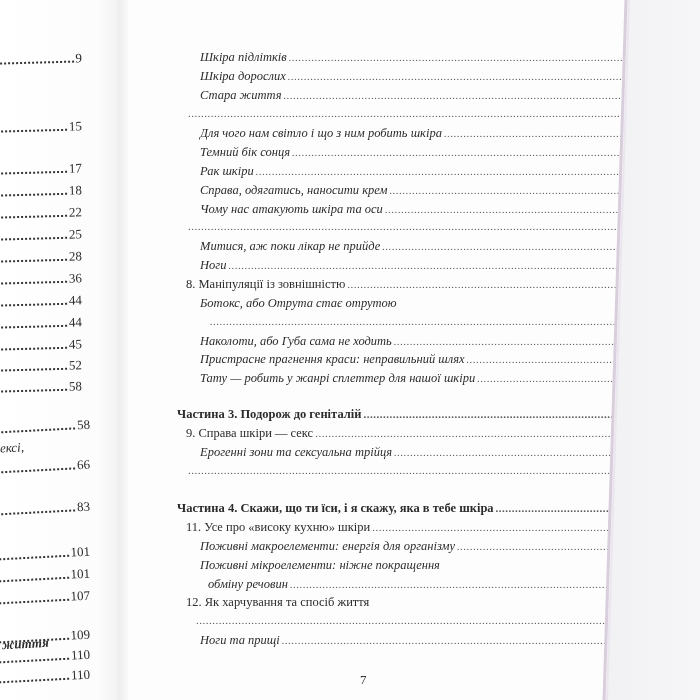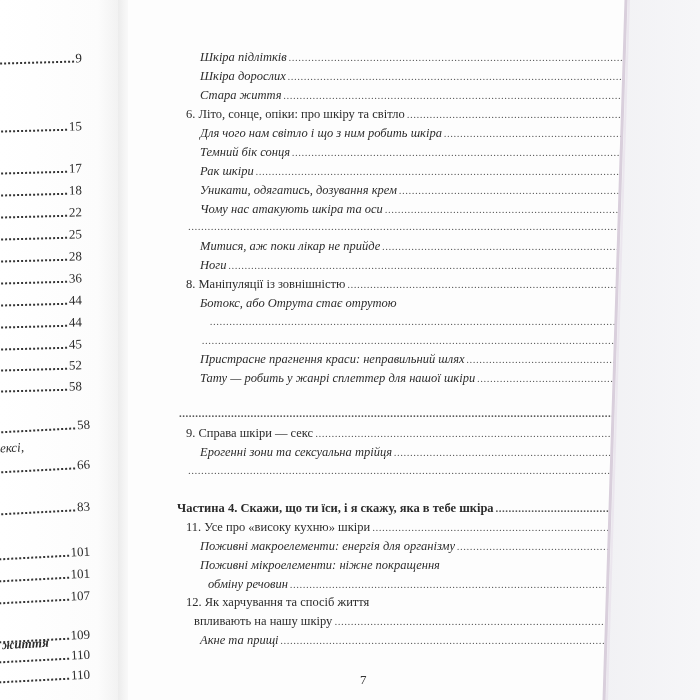--- a/index.html
+++ b/index.html
@@ -177,37 +177,36 @@
       </div>
       <div class="toc-row lvl-section" style="top: 69px;">
         <span class="label">Шкіра дорослих</span>
         <span class="dots"></span>
       </div>
       <div class="toc-row lvl-section" style="top: 88px;">
         <span class="label">Стара життя</span>
         <span class="dots"></span>
       </div>
       <div class="toc-row lvl-chapter" style="top: 107px;">
-        <span class="label">6. Літо, сонце, опіки: про шкіру та світло</span>
         <span class="dots"></span>
       </div>
       <div class="toc-row lvl-section" style="top: 126px;">
         <span class="label">Для чого нам світло і що з ним робить шкіра</span>
         <span class="dots"></span>
       </div>
       <div class="toc-row lvl-section" style="top: 145px;">
         <span class="label">Темний бік сонця</span>
         <span class="dots"></span>
       </div>
       <div class="toc-row lvl-section" style="top: 164px;">
         <span class="label">Рак шкіри</span>
         <span class="dots"></span>
       </div>
       <div class="toc-row lvl-section" style="top: 183px;">
-        <span class="label">Уникати, одягатись, дозування крем</span>
+        <span class="label">Справа, одягатись, наносити крем</span>
         <span class="dots"></span>
       </div>
       <div class="toc-row lvl-section" style="top: 202px;">
         <span class="label">Чому нас атакують шкіра та оси</span>
         <span class="dots"></span>
       </div>
       <div class="toc-row lvl-chapter" style="top: 220px;">
         <span class="dots"></span>
       </div>
       <div class="toc-row lvl-section" style="top: 239px;">
@@ -224,31 +223,33 @@
       </div>
       <div class="toc-row lvl-section nodots" style="top: 296px;">
         <span class="label">Ботокс, або Отрута стає отрутою</span>
         <span class="dots"></span>
         <span class="num"></span>
       </div>
       <div class="toc-row lvl-cont" style="top: 315px;">
         <span class="dots"></span>
       </div>
       <div class="toc-row lvl-section" style="top: 334px;">
+        <span class="label">Наколоти, або Губа сама не ходить</span>
         <span class="dots"></span>
       </div>
       <div class="toc-row lvl-section" style="top: 352px;">
         <span class="label">Пристрасне прагнення краси: неправильний шлях</span>
         <span class="dots"></span>
       </div>
       <div class="toc-row lvl-section" style="top: 371px;">
         <span class="label">Тату — робить у жанрі сплеттер для нашої шкіри</span>
         <span class="dots"></span>
       </div>
       <div class="toc-row lvl-part" style="top: 407px;">
+        <span class="label">Частина 3. Подорож до геніталій</span>
         <span class="dots"></span>
       </div>
       <div class="toc-row lvl-chapter" style="top: 426px;">
         <span class="label">9. Справа шкіри — секс</span>
         <span class="dots"></span>
       </div>
       <div class="toc-row lvl-section" style="top: 445px;">
         <span class="label">Ерогенні зони та сексуальна трійця</span>
         <span class="dots"></span>
       </div>
@@ -275,25 +276,24 @@
       <div class="toc-row lvl-cont" style="top: 577px;">
         <span class="label">обміну речовин</span>
         <span class="dots"></span>
       </div>
       <div class="toc-row lvl-chapter nodots" style="top: 595px;">
         <span class="label">12. Як харчування та спосіб життя</span>
         <span class="dots"></span>
         <span class="num"></span>
       </div>
       <div class="toc-row lvl-chapcont" style="top: 614px;">
-        <span class="label">впливають на нашу шкіру</span>
         <span class="dots"></span>
       </div>
       <div class="toc-row lvl-section" style="top: 633px;">
-        <span class="label">Акне та прищі</span>
+        <span class="label">Ноги та прищі</span>
         <span class="dots"></span>
       </div>
     </div>
   <div class="folio" style="left:232px;">7</div>
 </div>
 
 <svg class="page-edge" viewBox="0 0 700 700" width="700" height="700">
   <line x1="626" y1="0" x2="604" y2="700" stroke="#d9cfdc" stroke-width="3"></line>
   <line x1="629" y1="0" x2="607" y2="700" stroke="#ebe6ee" stroke-width="2"></line>
 </svg>

